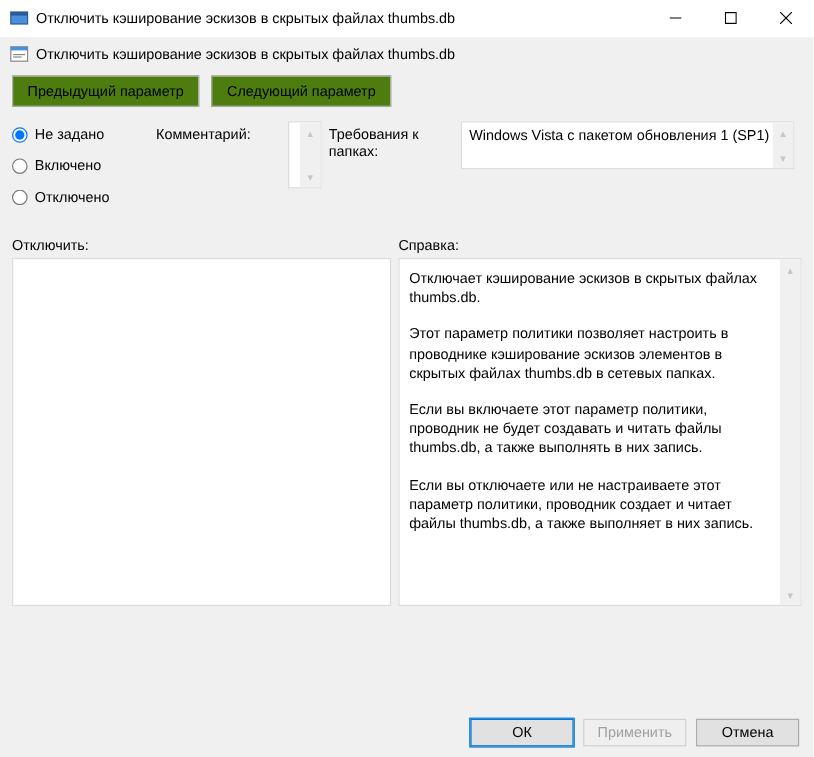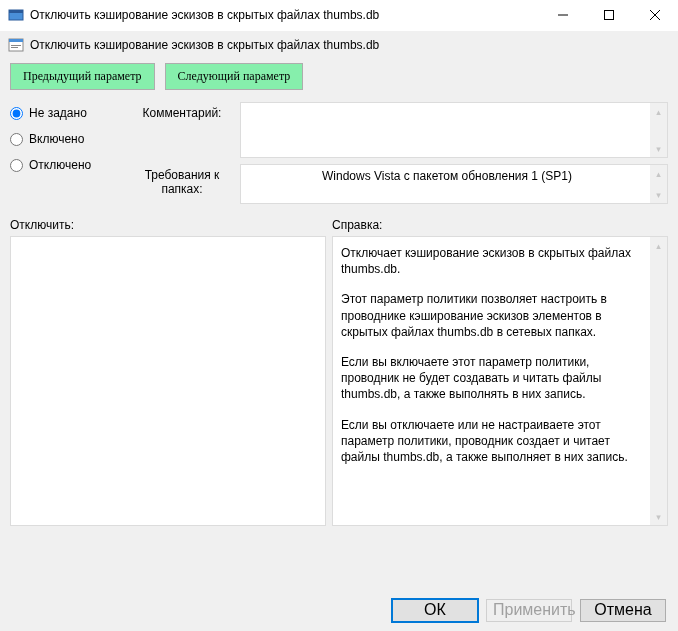--- a/index.html
+++ b/index.html
@@ -57,48 +57,47 @@
   .header-row .hdr-icon {
     width: 16px; height:16px; margin-right:6px;
     display:inline-flex; align-items:center; justify-content:center;
   }
   .nav-row {
     display:flex;
     gap: 10px;
     padding: 2px 10px 12px 10px;
   }
   .btn {
-    background: #86efac;
+    background: #4d7c0f;
     border: 1px solid #adadad;
     padding: 5px 12px;
     font-size: 12px;
-    font-family: Liberation Serif, serif;
+    font-family: Liberation Sans, sans-serif;
   }
   .middle {
     display: flex;
     padding: 0 10px;
   }
   .radio-col {
     width: 120px;
     padding-top: 4px;
   }
   .radio-item {
     display:flex;
     align-items:center;
     gap:6px;
     margin-bottom: 12px;
     font-size: 12px;
   }
   .radio-item input { margin:0; }
   .kv-col {
     flex:1;
     display:flex;
-    flex-direction:column;
+    flex-direction:row;
     gap: 6px;
-    text-align: center;
   }
   .kv-row { display:flex; align-items:flex-start; gap:6px; }
   .kv-label { width: 104px; padding-top:4px; }
   .kv-field {
     flex:1;
     background:#fff;
     border:1px solid #dcdcdc;
     height: 56px;
     position:relative;
     box-sizing:border-box;
@@ -150,21 +149,21 @@
     align-items:center;
     gap:8px;
     padding-right: 12px;
     box-sizing:border-box;
   }
   .dlg-btn {
     width: 86px;
     height: 23px;
     border:1px solid #adadad;
     background:#e1e1e1;
-    font-size:16px;
+    font-size:12px;
     font-family:inherit;
   }
   .dlg-btn.default {
     border:1px solid #0078d7;
     outline:1px solid #0078d7;
   }
   .dlg-btn.disabled {
     color:#a0a0a0;
     border-color:#d0d0d0;
     background:#efefef;

